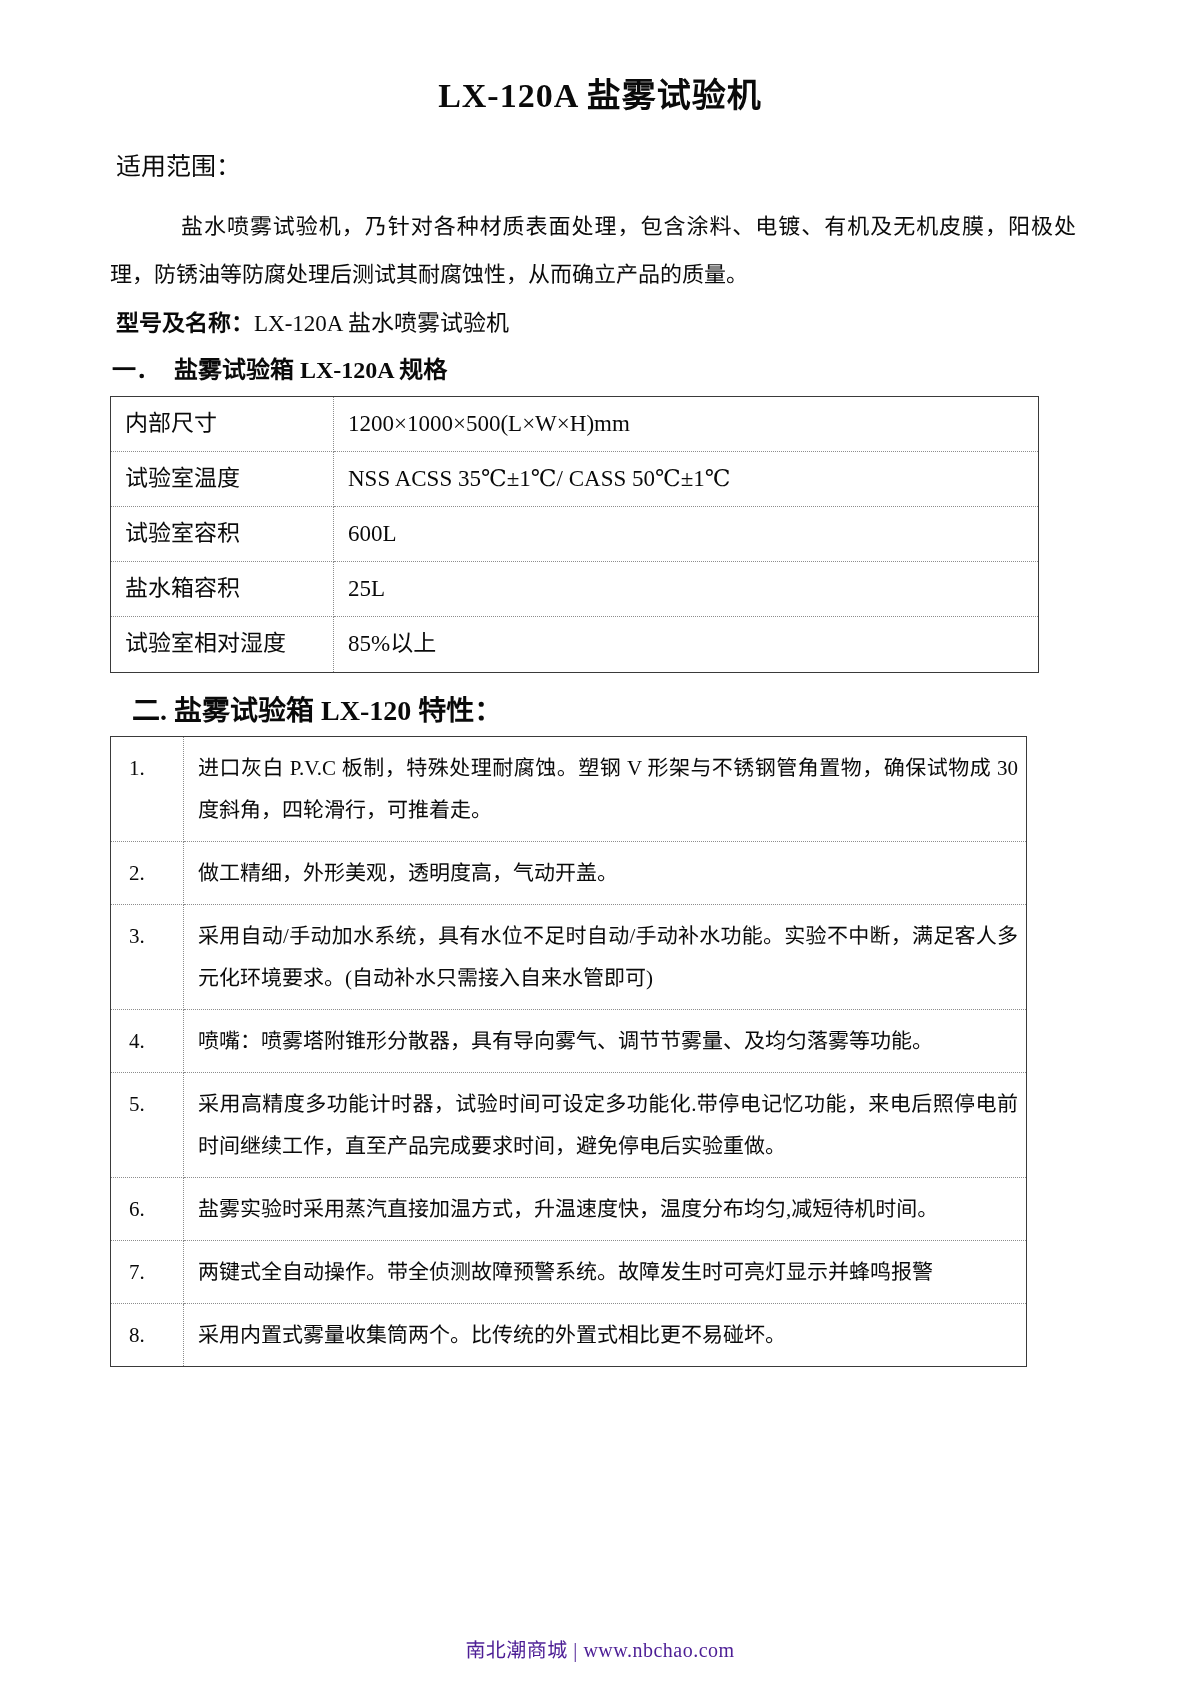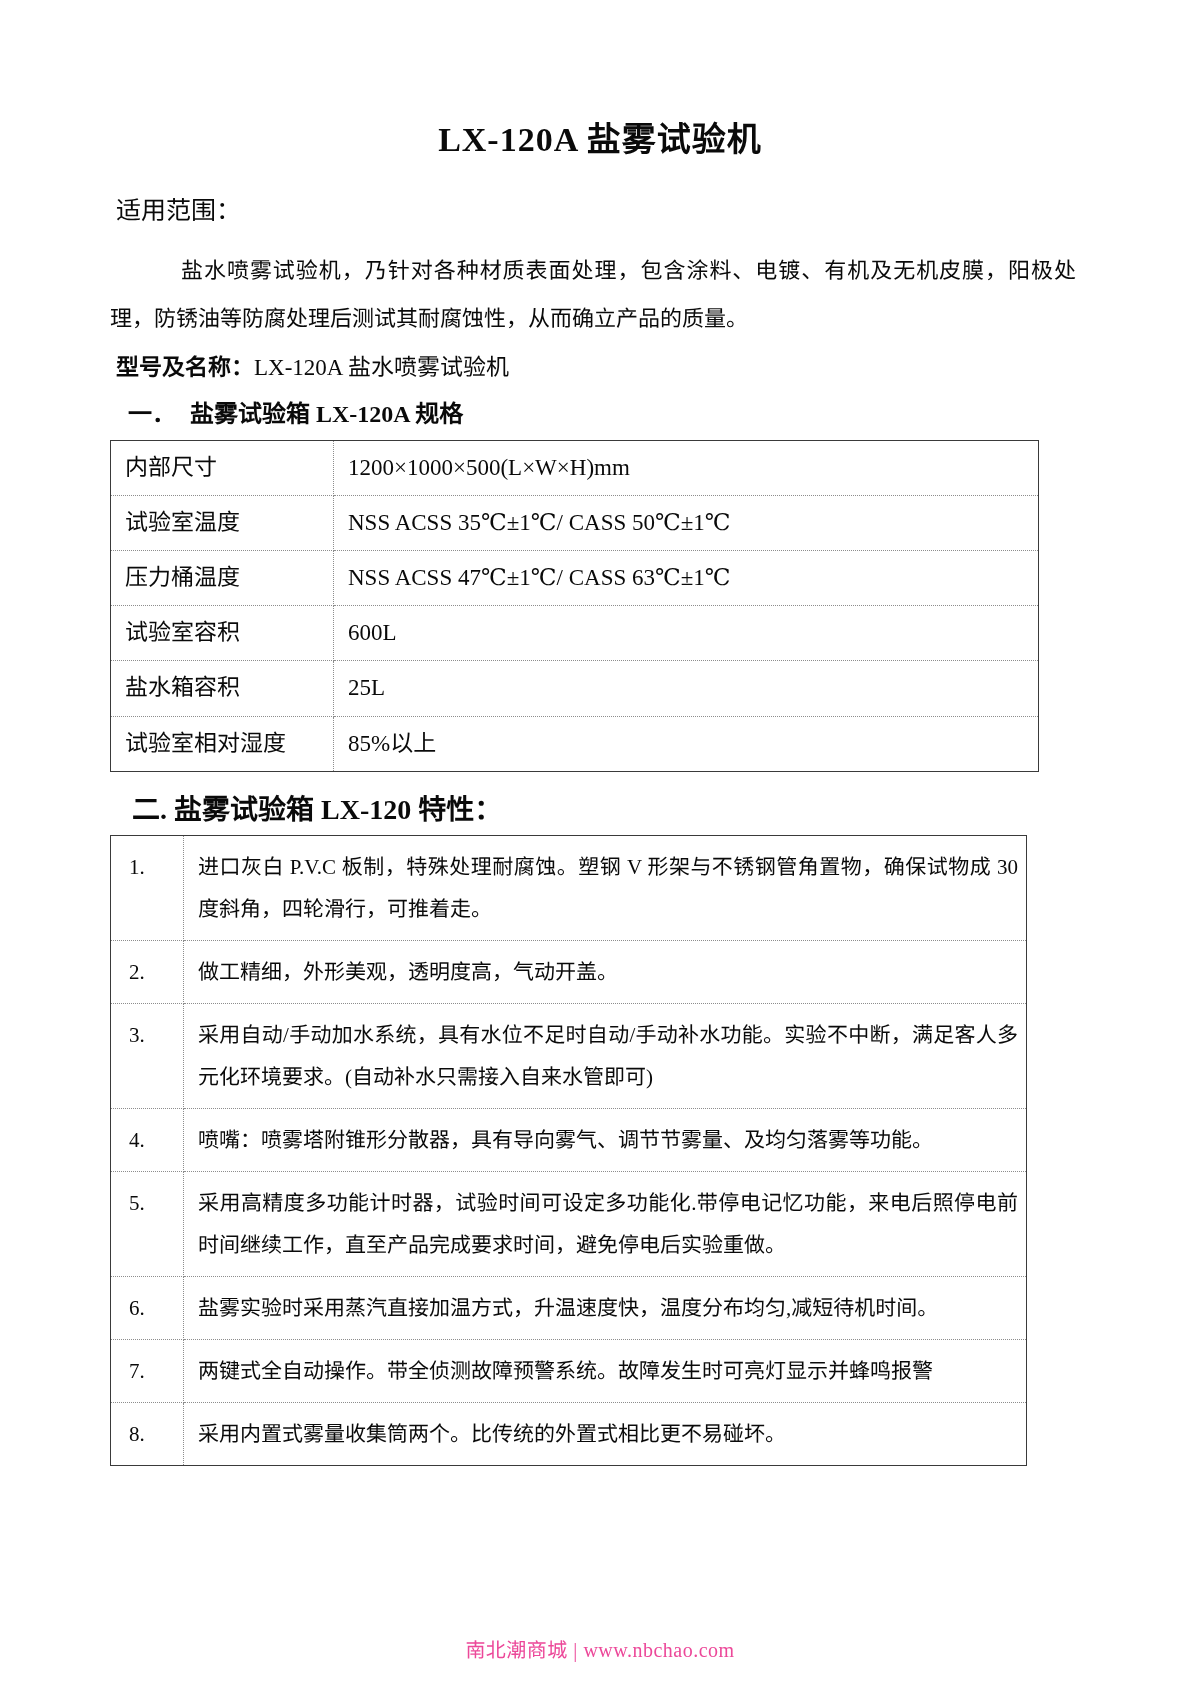--- a/index.html
+++ b/index.html
@@ -13,21 +13,21 @@
     height: 1697px;
     font-family: "Liberation Serif", "DejaVu Serif", serif;
     color: #0a0a0a;
     position: relative;
     overflow: hidden;
   }
   .page {
     box-sizing: border-box;
     width: 1200px;
     height: 1697px;
-    padding: 120px 110px 0 110px;
+    padding: 76px 110px 0 110px;
     position: relative;
   }
   .doc-title {
     text-align: center;
     font-size: 34px;
     font-weight: bold;
     letter-spacing: 1px;
     margin: 0 0 34px 0;
     line-height: 1.2;
   }
@@ -52,21 +52,21 @@
     font-size: 23px;
     margin: 8px 0 14px 6px;
     line-height: 1.4;
   }
   .model-line .lbl {
     font-weight: bold;
   }
   .section-heading {
     font-size: 24px;
     font-weight: bold;
-    margin: 0 0 8px 18px;
+    margin: 0 0 8px 2px;
     line-height: 1.4;
   }
   .section-heading .num {
     display: inline-block;
     min-width: 62px;
   }
   .section-heading-2 {
     font-size: 28px;
     font-weight: bold;
     margin: 18px 0 6px 22px;
@@ -117,21 +117,21 @@
     text-align: justify;
     text-justify: inter-ideograph;
   }
   .footer {
     position: absolute;
     left: 0;
     right: 0;
     bottom: 34px;
     text-align: center;
     font-size: 20px;
-    color: #ec4899;
+    color: #4c1d95;
     letter-spacing: 0.5px;
   }
 </style>
 </head>
 <body>
 
 <div class="page">
 
   <h1 class="doc-title">LX-120A  盐雾试验机</h1>
 
@@ -147,24 +147,20 @@
     <tbody>
       <tr>
         <td class="k">内部尺寸</td>
         <td class="v">1200×1000×500(L×W×H)mm</td>
       </tr>
       <tr>
         <td class="k">试验室温度</td>
         <td class="v">NSS ACSS 35℃±1℃/ CASS 50℃±1℃</td>
       </tr>
       <tr>
-        <td class="k">压力桶温度</td>
-        <td class="v">NSS ACSS 47℃±1℃/ CASS 63℃±1℃</td>
-      </tr>
-      <tr>
         <td class="k">试验室容积</td>
         <td class="v">600L</td>
       </tr>
       <tr>
         <td class="k">盐水箱容积</td>
         <td class="v">25L</td>
       </tr>
       <tr>
         <td class="k">试验室相对湿度</td>
         <td class="v">85%以上</td>

